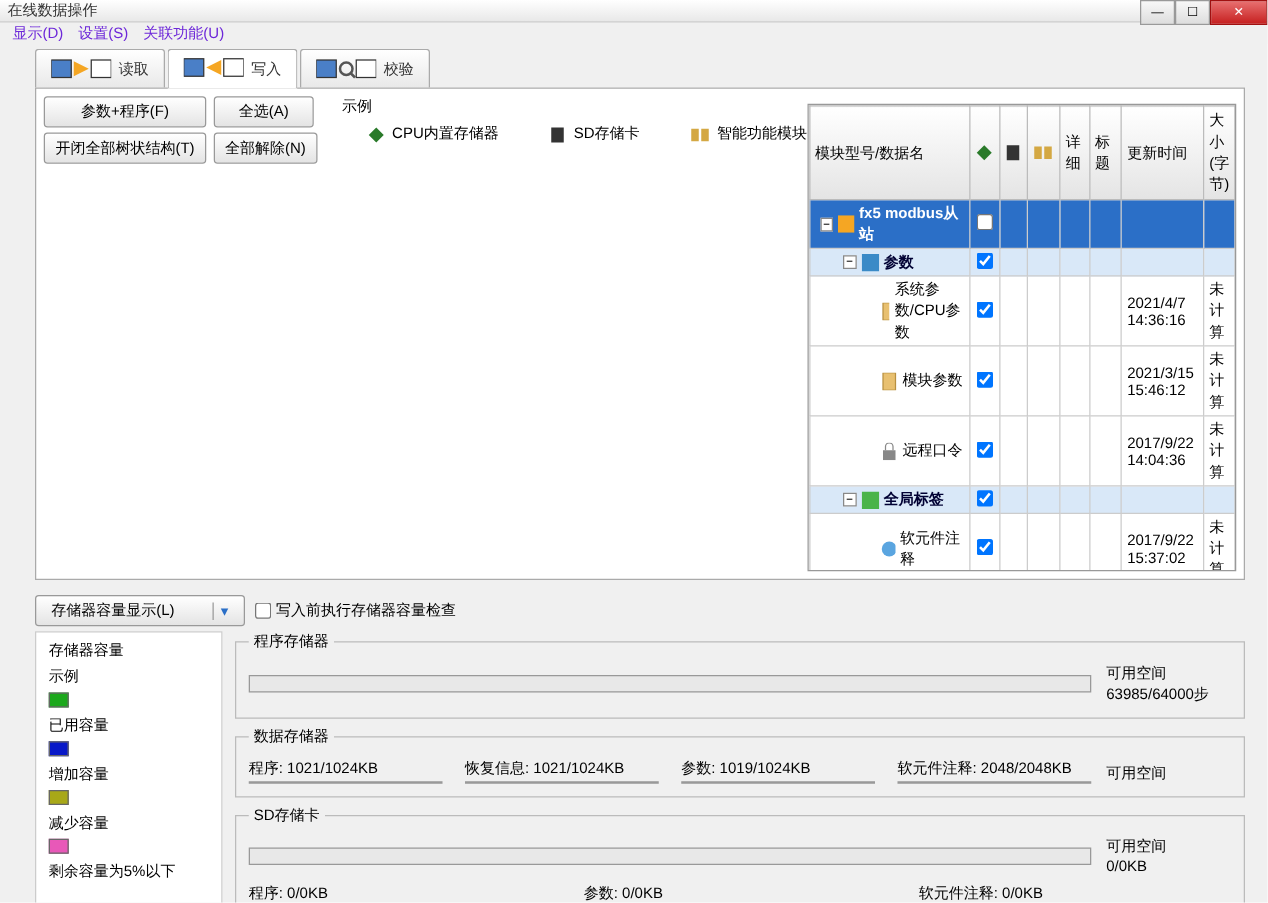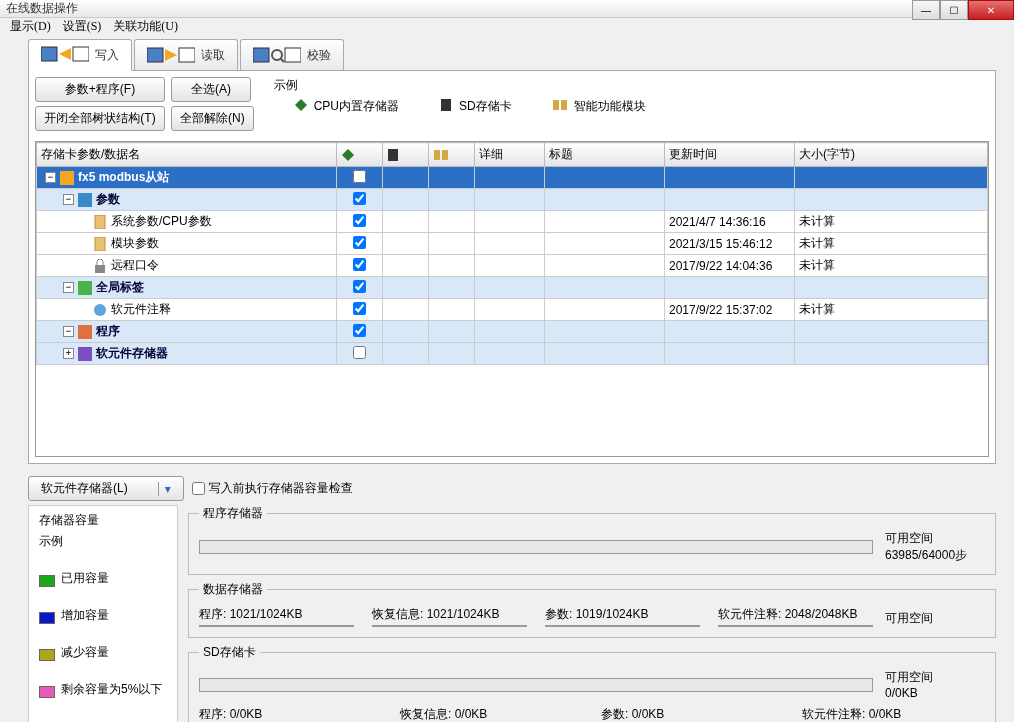--- a/index.html
+++ b/index.html
@@ -8,38 +8,38 @@
 
 .titlebar { height: 28px; background: linear-gradient(#fff,#e8e8e8); border-bottom: 1px solid #ccc; display: flex; align-items: center; padding: 0 6px; position: relative; }
 .titlebar .ttl { font-size: 12px; color: #333; }
 .win-controls { position: absolute; right: 0; top: 0; display: flex; }
 .win-btn { width: 30px; height: 20px; border: 1px solid #999; background: linear-gradient(#f8f8f8,#ddd); display:flex; align-items:center; justify-content:center; font-size:10px; }
 .win-btn.close { background: linear-gradient(#e87070,#c62020); color:#fff; width:46px; border-color:#a01010;}
 .win-btn.min,.win-btn.max{ width:28px; }
 
 
 .menubar { height: 24px; background:#f0f0f0; display:flex; align-items:center; padding:0 10px; gap:12px; }
-.menubar span { color:#000000; cursor:default;font-family:Liberation Serif, serif; }
+.menubar span { color:#6d28d9; cursor:default; }
 
 
 .tabstrip { display:flex; margin: 4px 18px 0 28px; }
 .tab { display:flex; align-items:center; gap:6px; padding:4px 12px; border:1px solid #aaa; border-bottom:none; background:linear-gradient(#fff,#e8e8e8); border-radius:3px 3px 0 0; margin-right:2px; }
 .tab.active { background:#fff; border-bottom:1px solid #fff; position:relative; z-index:2;}
 .tab .ticon { display:flex; gap:1px; }
 .tab .tlabel { color:#333; }
 
 
-.main-panel { border:1px solid #aaa; margin:0 18px 6px 28px; background:#fff; padding:6px; flex:0 0 auto; height:394px; display:flex; flex-direction:column; position:relative; z-index:1; margin-top:-1px;}
+.main-panel { border:1px solid #aaa; margin:0 18px 6px 28px; background:#fff; padding:6px; flex:0 0 auto; height:394px; display:flex; flex-direction:row; position:relative; z-index:1; margin-top:-1px;}
 
 .btn-row { display:flex; gap:6px; margin-bottom:4px; align-items:center; }
 .wbtn { border:1px solid #999; background:linear-gradient(#fff,#e4e4e4); padding:3px 8px; border-radius:3px; min-width:130px; text-align:center; cursor:default;}
 .wbtn.sm { min-width:80px; }
 
 .legend-row { display:flex; align-items:center; gap:40px; margin-left:20px;}
-.legend-row span { display:flex; align-items:flex-start; gap:6px; }
+.legend-row span { display:flex; align-items:flex-end; gap:6px; }
 .legend-title { margin-bottom:4px; }
 
 
 .grid { border:1px solid #999; flex:1; overflow:auto; background:#fff;}
 table { border-collapse:collapse; width:100%; }
 th { background:linear-gradient(#fff,#e4e4e4); border:1px solid #bbb; padding:3px 4px; text-align:left; font-weight:normal; height:22px;}
 td { border:1px solid #ccc; padding:2px 4px; height:22px; }
 tr.lightblue td { background:#d9e8f8; color:#003; font-weight:bold;}
 tr.sel td { background:#2b6fc7; color:#fff; font-weight:bold;}
 .tree-cell { display:flex; align-items:center; gap:4px; }
@@ -49,21 +49,21 @@
 
 
 .storage-row{ display:flex; align-items:center; gap:8px; margin:6px 18px 4px 28px;}
 .storage-btn{ border:1px solid #999; background:linear-gradient(#fff,#e4e4e4); padding:3px 12px; border-radius:3px; display:flex; align-items:center; gap:30px;}
 .storage-btn .dd{ border-left:1px solid #999; padding-left:6px; color:#2b6fc7;}
 
 .lower{ display:flex; margin:0 18px 6px 28px; gap:10px;}
 .left-legend{ border:1px solid #ccc; background:#fff; padding:6px 10px; width:150px;}
 .left-legend .hdr{ margin-bottom:4px;}
 .left-legend .lbtn{ border:1px solid #999; background:linear-gradient(#fff,#e4e4e4); padding:3px 6px; border-radius:3px; text-align:center; margin-bottom:8px;}
-.legend-item{ display:flex; align-items:flex-end; gap:6px; margin:20px 0;}
+.legend-item{ display:flex; align-items:flex-start; gap:6px; margin:4px 0;flex-direction:column;}
 .swatch{width:16px;height:12px;border:1px solid #666;}
 
 .right-storage{ flex:1; display:flex; flex-direction:column; gap:6px;}
 fieldset{ border:1px solid #bbb; padding:8px 10px 10px 10px; position:relative;}
 fieldset legend{ padding:0 4px; background:#f0f0f0;}
 .bar{ height:14px; border:1px solid #999; background:#e8e8e8; flex:1; min-width:60px;}
 .field-row{ display:flex; gap:18px; align-items:center;}
 .field-row .item{ display:flex; flex-direction:column; gap:2px; flex:1;justify-content:space-between;}
 .field-row .item .lbl{ font-size:12px;}
 .avail{ width:100px; text-align:left;}
@@ -83,39 +83,39 @@
   </div>
 </div>
 
 <div class="menubar">
   <span>显示(D)</span>
   <span>设置(S)</span>
   <span>关联功能(U)</span>
 </div>
 
 <div class="tabstrip">
+  <div class="tab">
+    <span class="ticon">
+      <svg width="48" height="22">
+          <rect x="0" y="3" width="16" height="14" fill="#4a7fc7" stroke="#333"></rect>
+          <polygon points="30,10 18,4 18,16" fill="#f5a623"></polygon>
+          <rect x="32" y="3" width="16" height="14" fill="#fff" stroke="#333"></rect>
+        </svg>
+    </span>
+    <span class="tlabel">读取</span>
+  </div>
   <div class="tab active">
     <span class="ticon">
       <svg width="48" height="22">
           <rect x="0" y="3" width="16" height="14" fill="#4a7fc7" stroke="#333"></rect>
           <polygon points="18,10 30,4 30,16" fill="#f5a623"></polygon>
           <rect x="32" y="3" width="16" height="14" fill="#fff" stroke="#333"></rect>
         </svg>
     </span>
     <span class="tlabel">写入</span>
-  </div>
-  <div class="tab">
-    <span class="ticon">
-      <svg width="48" height="22">
-          <rect x="0" y="3" width="16" height="14" fill="#4a7fc7" stroke="#333"></rect>
-          <polygon points="30,10 18,4 18,16" fill="#f5a623"></polygon>
-          <rect x="32" y="3" width="16" height="14" fill="#fff" stroke="#333"></rect>
-        </svg>
-    </span>
-    <span class="tlabel">读取</span>
   </div>
   <div class="tab">
     <span class="ticon">
       <svg width="48" height="22">
           <rect x="0" y="3" width="16" height="14" fill="#4a7fc7" stroke="#333"></rect>
           <circle cx="24" cy="10" r="5" fill="none" stroke="#555" stroke-width="2"></circle>
           <line x1="27" y1="13" x2="31" y2="17" stroke="#555" stroke-width="2"></line>
           <rect x="32" y="3" width="16" height="14" fill="#fff" stroke="#333"></rect>
         </svg>
     </span>
@@ -158,21 +158,21 @@
             <span>智能功能模块</span>
           </span>
       </div>
     </div>
   </div>
 
   <div class="grid" style="margin-top:6px;">
     <table>
       <thead>
           <tr>
-        <th style="width:300px;">存储卡参数/数据名</th>
+        <th style="width:300px;">模块型号/数据名</th>
         <th style="width:46px;text-align:center;">
               <svg width="14" height="14">
                 <polygon points="7,1 13,7 7,13 1,7" fill="#2a7a2a"></polygon>
               </svg>
             </th>
         <th style="width:46px;text-align:center;">
               <svg width="12" height="14">
                 <rect x="1" y="1" width="10" height="12" fill="#333"></rect>
               </svg>
             </th>
@@ -348,21 +348,21 @@
             <td></td>
             <td></td>
         </tr>
       </tbody>
     </table>
   </div>
 </div>
 
 <div class="storage-row">
   <div class="storage-btn">
-    <span>软元件存储器(L)</span>
+    <span>存储器容量显示(L)</span>
     <span class="dd">▾</span>
   </div>
   <label style="display:flex;align-items:center;gap:4px;">
     <input type="checkbox" style="">
     <span>写入前执行存储器容量检查</span>
   </label>
 </div>
 
 <div class="lower">
   <div class="left-legend">
@@ -432,23 +432,20 @@
         <div class="avail">
             <div>可用空间</div>
             <div>0/0KB</div>
           </div>
       </div>
       <div class="field-row">
         <div class="item">
             <span class="lbl"><span>程序:</span> <span>0/0KB</span></span>
           </div>
         <div class="item">
-            <span class="lbl"><span>恢复信息:</span> <span>0/0KB</span></span>
-          </div>
-        <div class="item">
             <span class="lbl"><span>参数:</span> <span>0/0KB</span></span>
           </div>
         <div class="item">
             <span class="lbl"><span>软元件注释:</span> <span>0/0KB</span></span>
           </div>
       </div>
     </fieldset>
   </div>
 </div>
 

